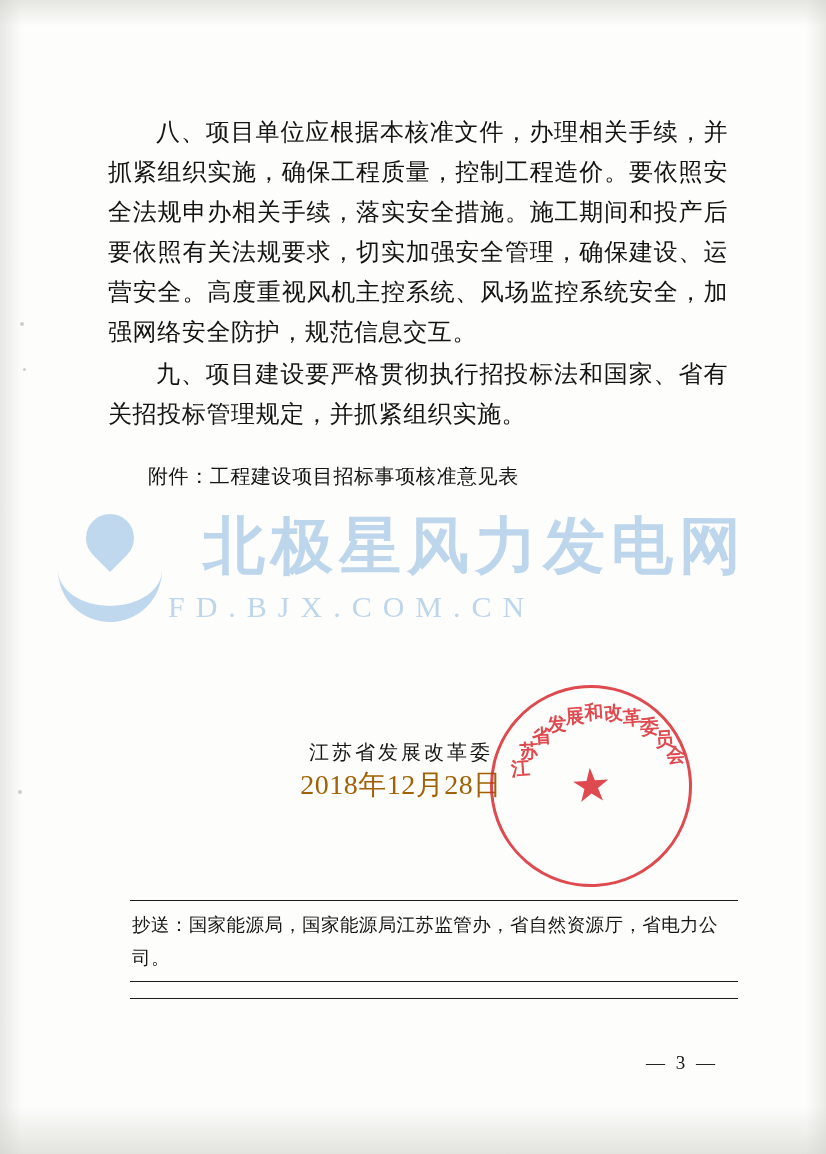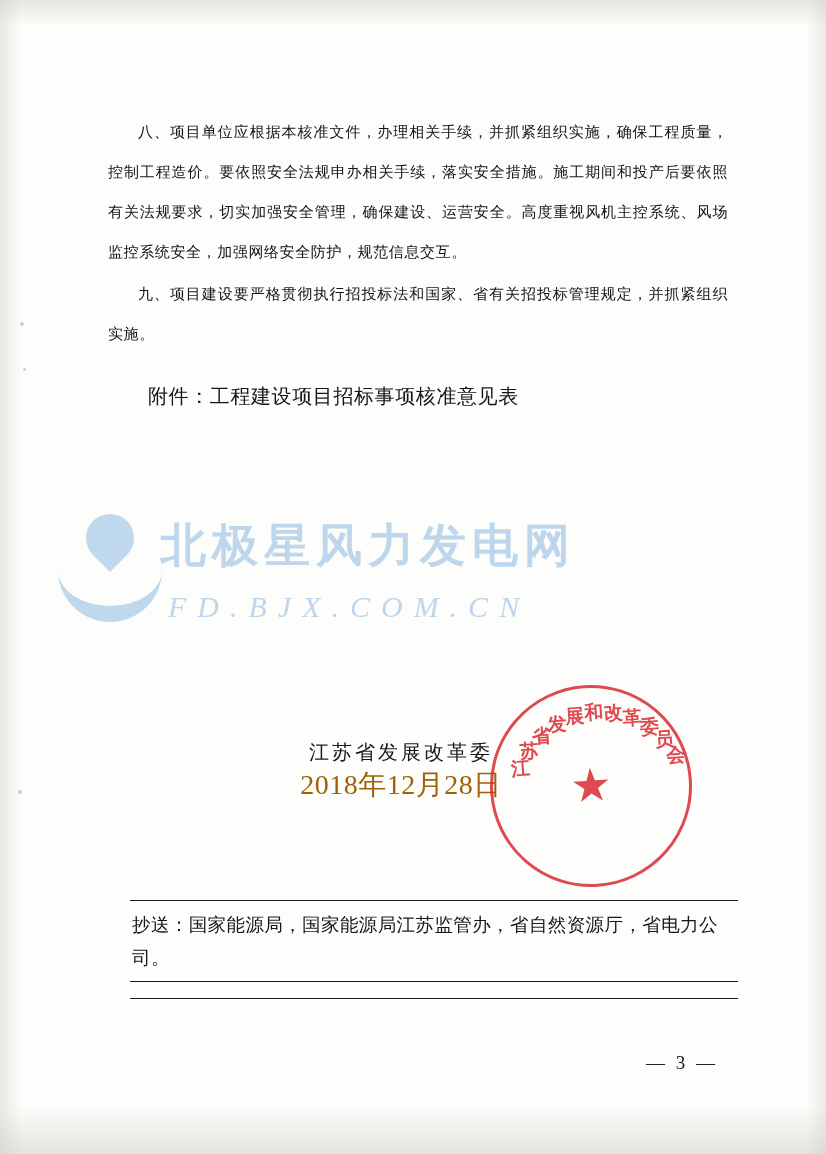--- a/index.html
+++ b/index.html
@@ -48,21 +48,21 @@
 
   .content {
     position: absolute;
     left: 108px;
     top: 112px;
     width: 620px;
   }
 
   p.para {
     margin: 0 0 2px 0;
-    font-size: 15px;
+    font-size: 24px;
     line-height: 40px;
     text-align: justify;
     text-justify: inter-ideograph;
     text-indent: 2em;
     letter-spacing: 0.6px;
     color: #141414;
   }
 
   p.attach {
     margin: 22px 0 0 0;
@@ -146,36 +146,36 @@
   
   .watermark {
     position: absolute;
     left: 40px;
     top: 508px;
     width: 750px;
     pointer-events: none;
     user-select: none;
   }
   .wm-main {
-    font-size: 46px;
+    font-size: 62px;
     font-weight: bold;
     color: rgba(130, 178, 222, 0.52);
     letter-spacing: 6px;
     line-height: 76px;
     padding-left: 120px;
-    font-family: Liberation Serif, serif;
+    font-family: Liberation Sans, sans-serif;
+    text-align: center;
   }
   .wm-sub {
     font-size: 30px;
     color: rgba(150, 190, 226, 0.62);
     letter-spacing: 11px;
     padding-left: 128px;
     margin-top: 6px;
     font-family: "Liberation Serif", serif;
-    font-style: italic;
   }
   .wm-logo {
     position: absolute;
     left: 18px;
     top: 6px;
     width: 110px;
     height: 92px;
   }
   .wm-logo .drop {
     position: absolute;

